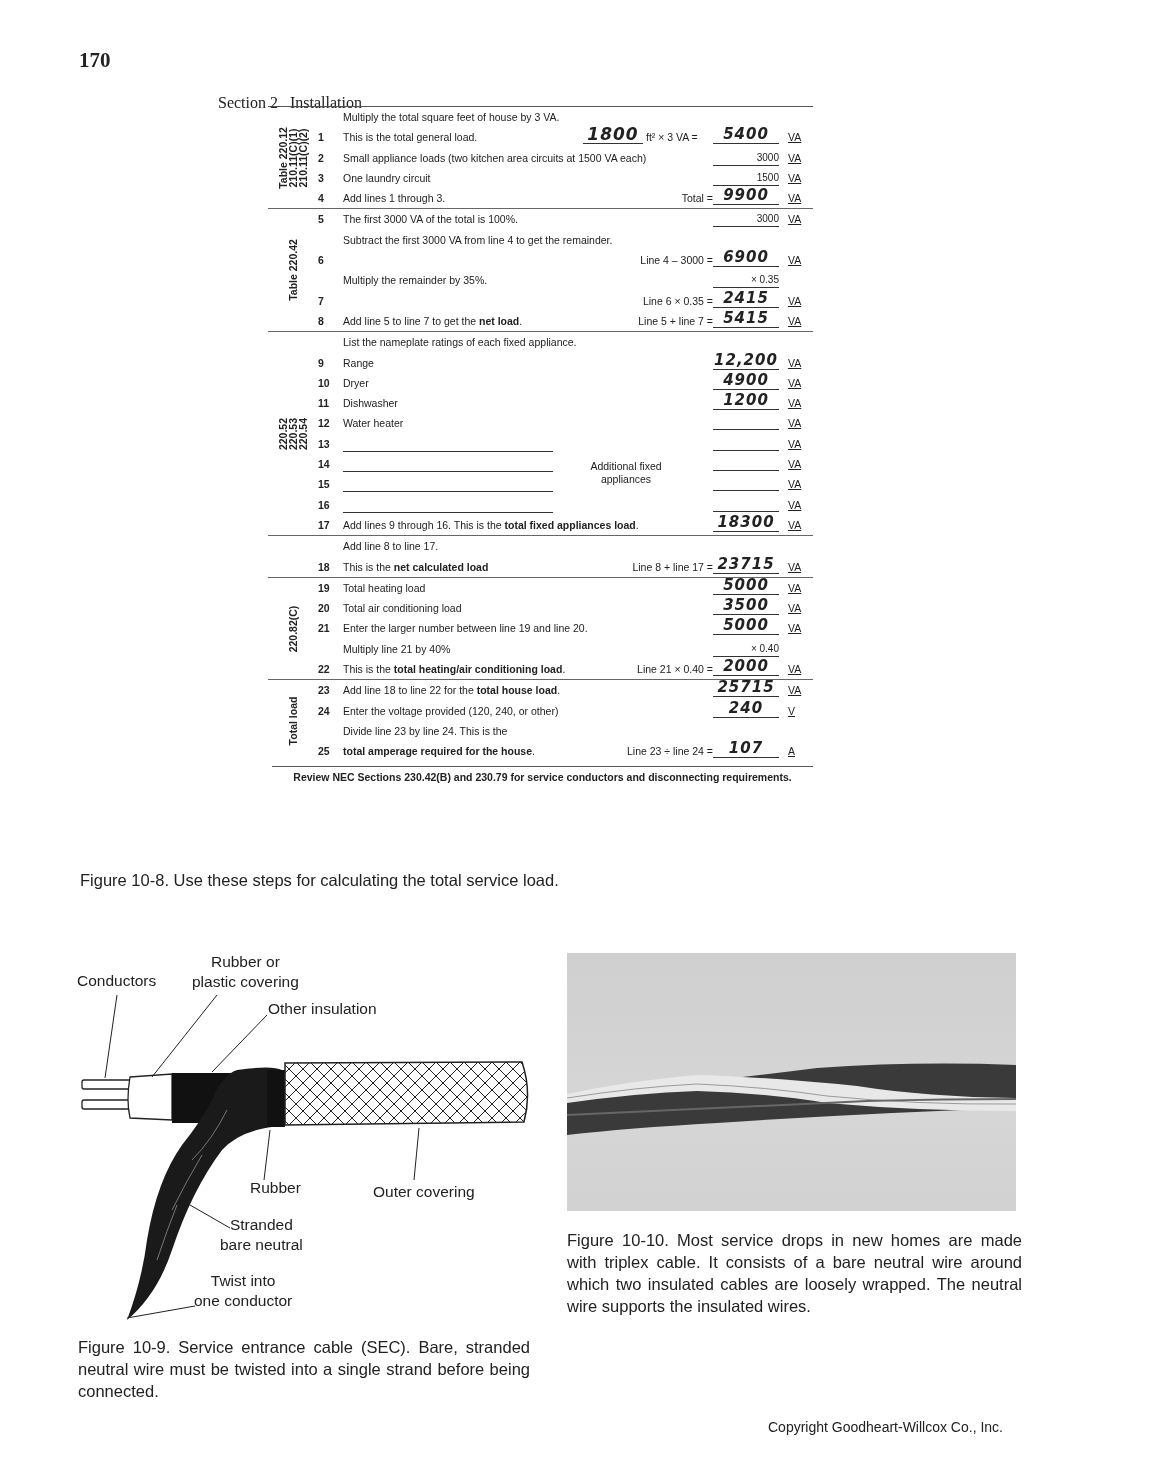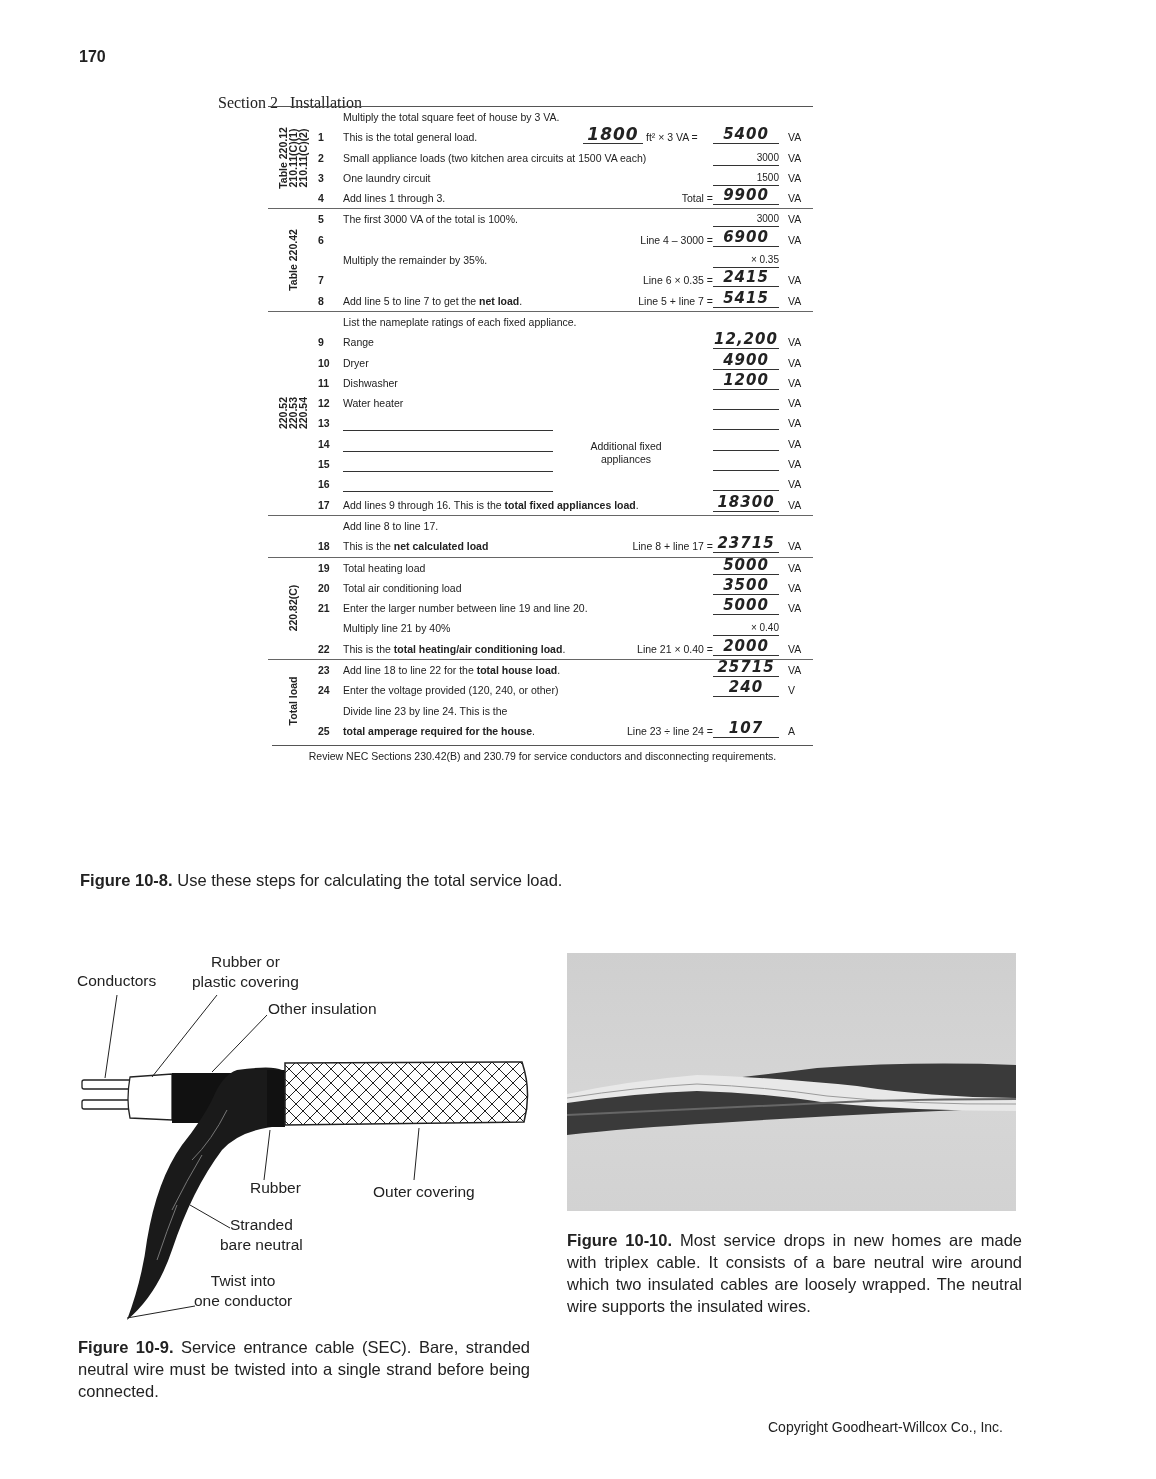--- a/index.html
+++ b/index.html
@@ -1,44 +1,44 @@
 <!DOCTYPE html>
 <html><head>
 <meta charset="utf-8">
 <style>
   html, body { margin: 0; padding: 0; background: #fff; }
   body { width: 1156px; height: 1479px; position: relative; overflow: hidden; color: #222; font-family: "Liberation Sans", sans-serif; }
   .abs { position: absolute; }
-  .page-num { left: 79px; top: 48px; font-family: Liberation Sans, sans-serif; font-weight: bold; font-size: 16px; }
+  .page-num { left: 79px; top: 48px; font-family: Liberation Serif, serif; font-weight: bold; font-size: 21px; }
   .section { left: 218px; top: 52px; font-family: "Liberation Serif", serif; font-size: 16px; margin-top: 42px; }
 
   
   .form { left: 268px; top: 106px; width: 545px; }
   .form-title { text-align: center; font-weight: bold; font-size: 15.5px; margin-left: 20px; height: 27px; line-height: 24px; }
   .group { position: relative; border-top: 1.5px solid #666; }
   .group.first { border-top: 1.5px solid #555; }
   .side-label { position: absolute; left: 0; width: 50px; display: flex; align-items: center; justify-content: center; }
   .side-label .rot { transform: rotate(-90deg); white-space: nowrap; font-weight: bold; font-size: 10.5px; line-height: 10px; text-align: center; }
   .row { position: relative; height: 20.3px; font-size: 10.5px; line-height: 20px; }
   .row .num { position: absolute; left: 50px; width: 18px; font-weight: bold; text-align: left; }
   .row .text { position: absolute; left: 75px; white-space: nowrap; }
   .row .text b { font-weight: bold; }
   .row .expr { position: absolute; right: 100px; white-space: nowrap; }
   .row .val { position: absolute; left: 445px; width: 66px; border-bottom: 1px solid #333; text-align: right; height: 15px; line-height: 15px; top: 2px; }
   .row .val.hand { font-family: "DejaVu Sans", sans-serif; font-style: italic; font-weight: bold; font-size: 15px; letter-spacing: 1px; text-align: center; top: -1px; height: 17px; line-height: 17px; }
   .row .val.small { font-size: 10px; }
-  .row .unit { position: absolute; left: 520px; }
+  .row .unit { position: absolute; left: 520px; text-decoration: underline; }
   .row .blank { position: absolute; left: 75px; width: 210px; border-bottom: 1px solid #333; top: 5px; height: 12px; }
   .row .sqft { position: absolute; left: 315px; width: 60px; border-bottom: 1px solid #333; text-align: center; font-family: "DejaVu Sans", sans-serif; font-style: italic; font-weight: bold; font-size: 17px; letter-spacing: 1px; height: 17px; line-height: 17px; top: -1px; }
   .row .sqft-expr { position: absolute; left: 378px; white-space: nowrap; }
   .addl { position: absolute; left: 318px; top: 128px; font-size: 10.5px; line-height: 13px; text-align: center; width: 80px; }
-  .review { font-size: 10.5px; text-align: center; margin-top: 4px; border-top: 1.5px solid #555; padding-top: 4px; margin-left: 4px; }
+  .review { font-size: 10.5px; text-align: center; margin-top: 4px; border-top: 1.5px solid #555; padding-top: 4px; margin-left: 4px; font-weight: bold; }
 
   .cap { font-size: 16.5px; line-height: 22px; }
-  .cap b { font-weight: bold; margin-top: 44px; }
+  .cap b { font-weight: normal; margin-top: 44px; }
   .cap8 { left: 80px; top: 869px; }
 
   
   .fig9 { left: 72px; top: 950px; width: 470px; height: 375px; }
   .lbl { position: absolute; font-size: 15.5px; line-height: 20px; text-align: center; white-space: nowrap; }
   .cap9 { left: 78px; top: 1336px; width: 452px; text-align: justify; }
   .cap10 { left: 567px; top: 1229px; width: 455px; text-align: justify; }
   .photo { left: 567px; top: 953px; width: 449px; height: 258px; background: linear-gradient(180deg, #cfcfcf 0%, #d6d6d6 60%, #d2d2d2 100%); overflow: hidden; }
   .copyright { left: 768px; top: 1419px; font-size: 14px; }
 </style>
@@ -94,20 +94,24 @@
         <div class="side-label" style="top: 0px; bottom: 0px;">
           <div class="rot">
             <div>Table 220.42</div>
           </div>
         </div>
         <div class="row">
           <span class="num">5</span>
           <span class="text">The first 3000 VA of the total is 100%.</span>
           <span class="val small">3000</span>
           <span class="unit">VA</span>
+        </div>
+        <div class="row">
+          <span class="num"></span>
+          <span class="text">Subtract the first 3000 VA from line 4 to get the remainder.</span>
         </div>
         <div class="row">
           <span class="num">6</span>
           <span class="expr">Line 4 – 3000 =</span>
           <span class="val hand">6900</span>
           <span class="unit">VA</span>
         </div>
         <div class="row">
           <span class="num"></span>
           <span class="text">Multiply the remainder by 35%.</span>

